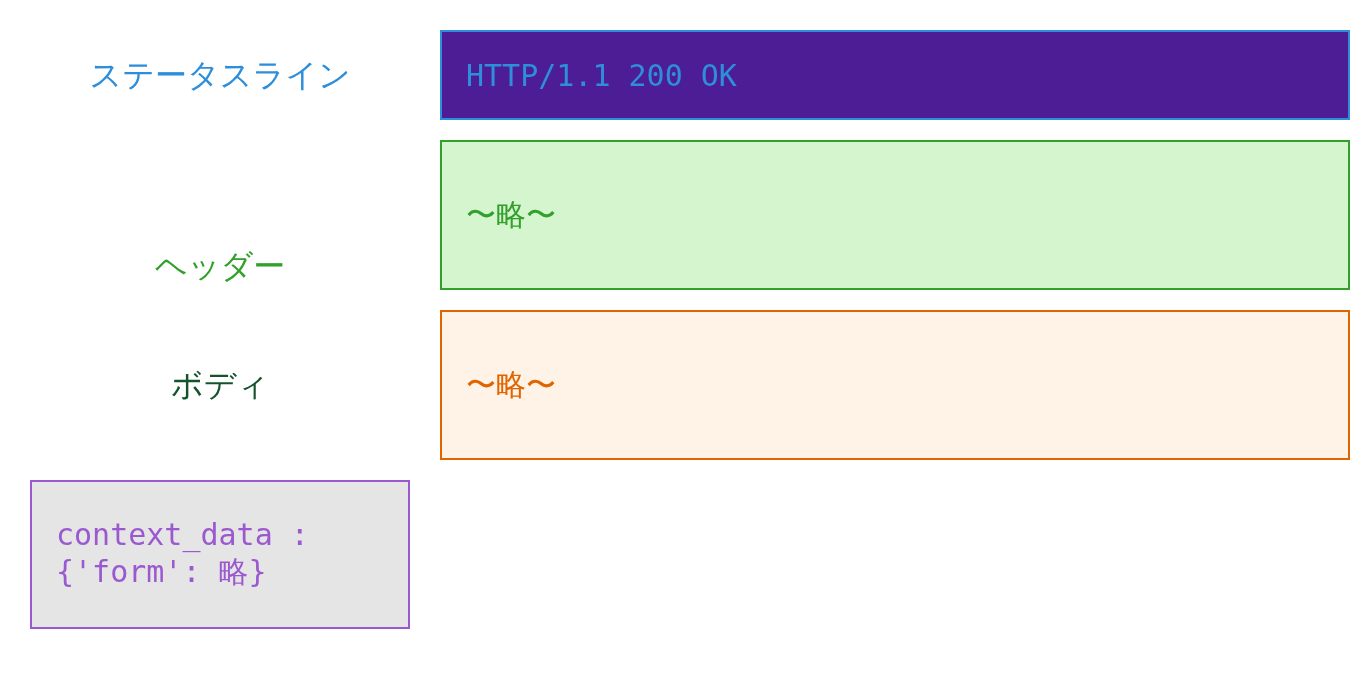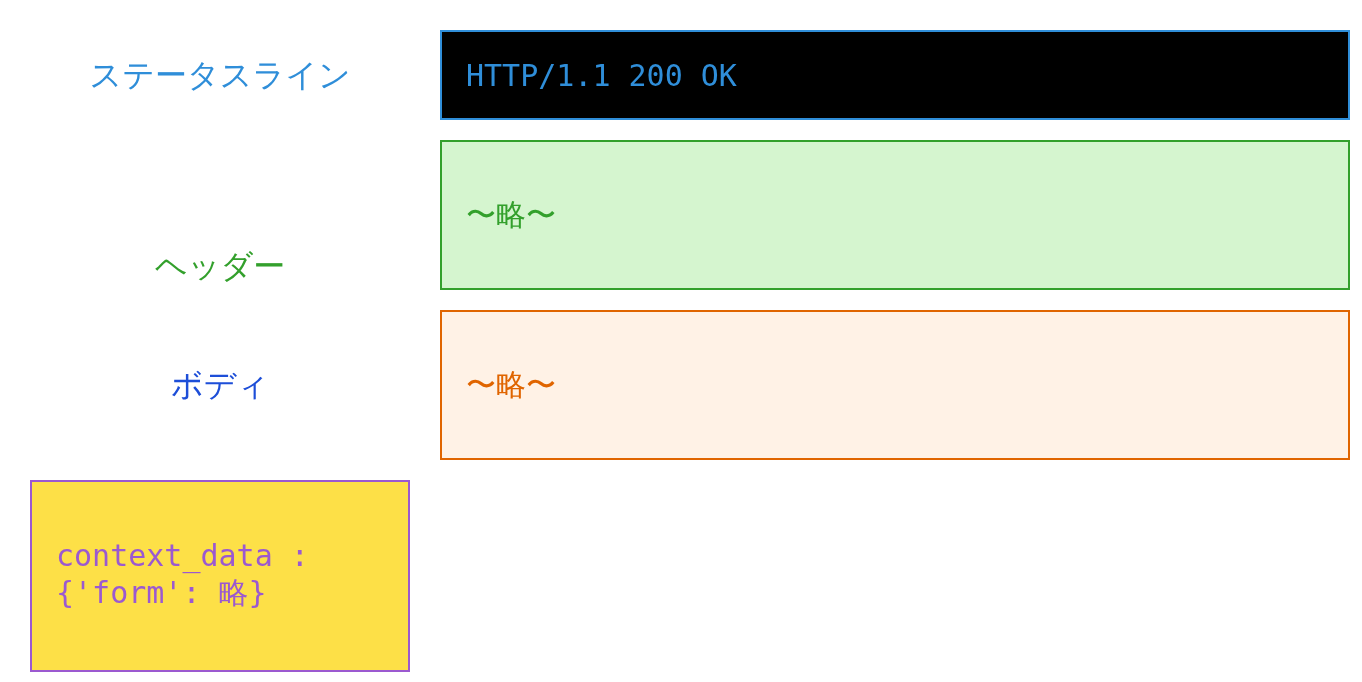--- a/index.html
+++ b/index.html
@@ -32,47 +32,47 @@
     font-size: 30px;
     display: flex;
     flex-direction: column;
     justify-content: center;
     gap: 20px;
   }
   
   .label-status { color: #2f8ed9; }
   .box-status {
     border-color: #2f8ed9;
-    background: #000000;
+    background: #4c1d95;
     color: #2f8ed9;
     height: 90px;
   }
   
   .label-header { color: #33a02c; justify-content: flex-end; }
   .box-header {
     border-color: #33a02c;
     background: #d5f5cf;
     color: #33a02c;
     height: 150px;
   }
   
-  .label-body { color: #1d4ed8; }
+  .label-body { color: #14532d; }
   .box-body {
     border-color: #e06500;
     background: #fff2e6;
     color: #e06500;
     height: 150px;
   }
   
   .label-sim { color: #9b59d0; }
   .box-sim {
     border-color: #9b59d0;
-    background: #fde047;
+    background: #e5e5e5;
     color: #9b59d0;
-    height: 192px;
+    height: 149px;
     align-items: center;
   }
 </style>
 </head>
 <body>
 
 <div class="container">
 
   <div class="label label-status">
     <span>ステータスライン</span>

